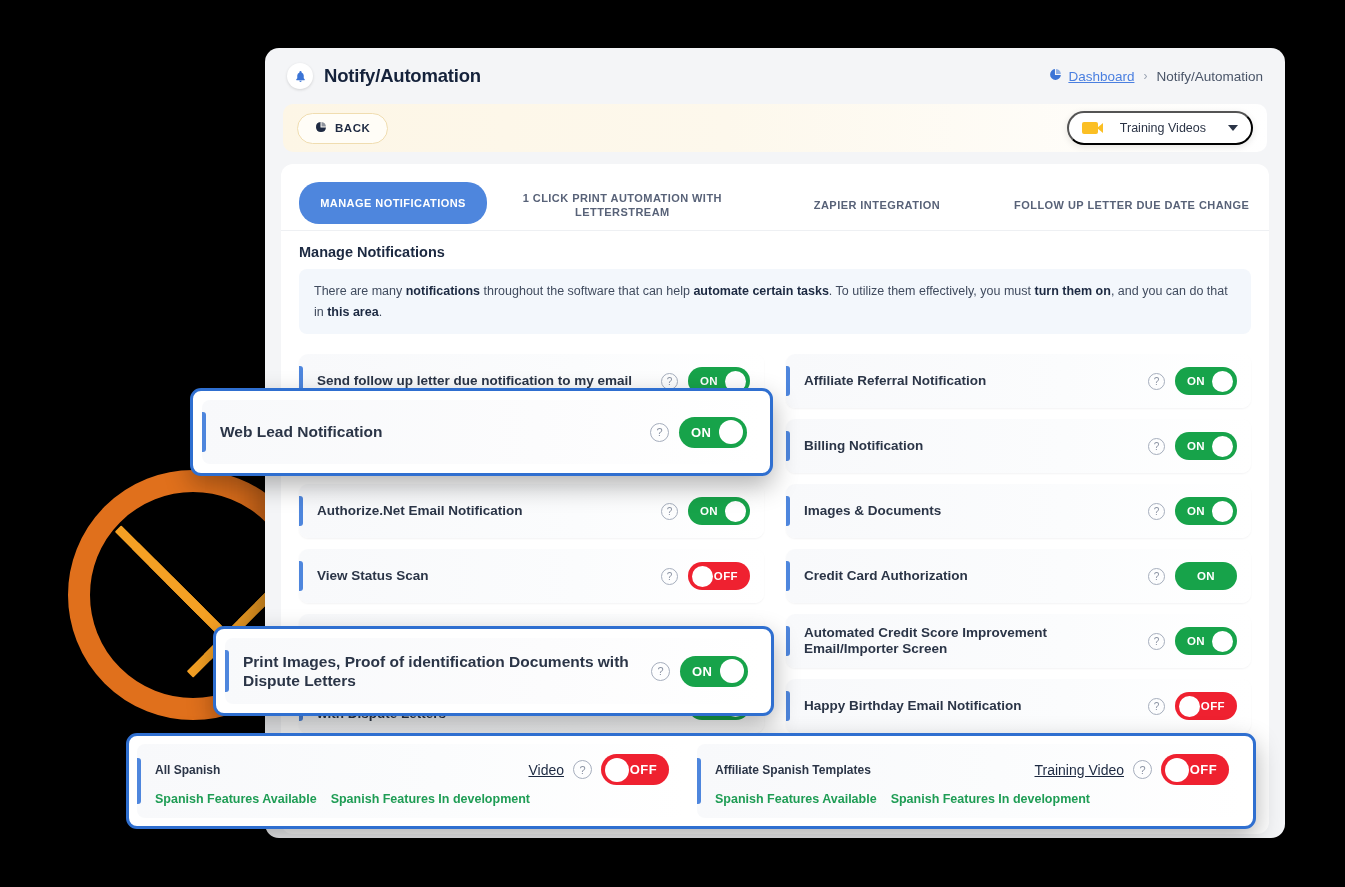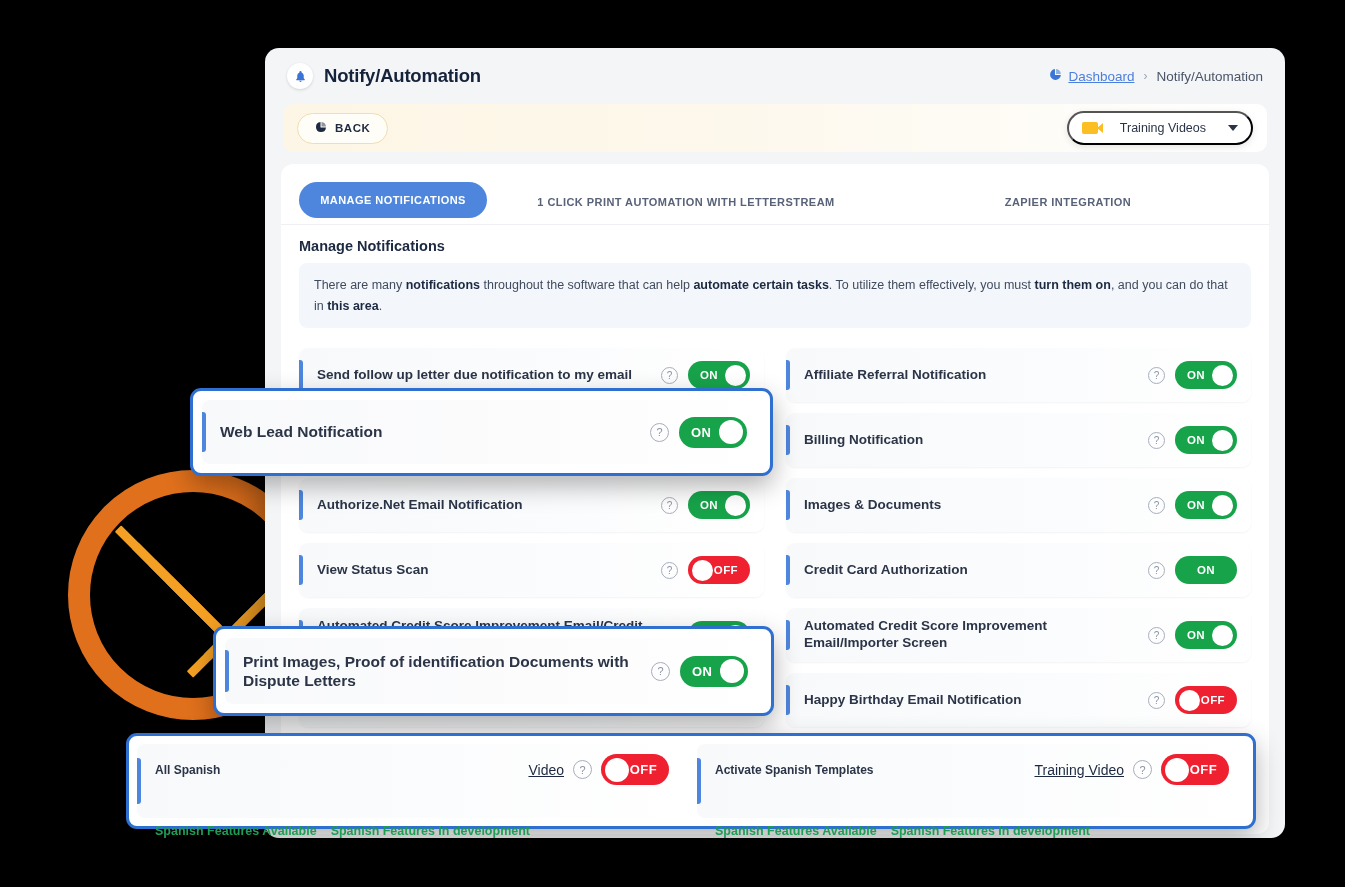--- a/index.html
+++ b/index.html
@@ -356,21 +356,21 @@
   .sp-title { font-size: 12px; font-weight: bold; color: #2b3547; }
   .sp-right { margin-left: auto; display: flex; align-items: center; gap: 9px; }
   .sp-video {
     font-size: 14px;
     font-weight: normal;
     color: #1c2941;
     text-decoration: underline;
     cursor: pointer;
   }
   .sp-tags { display: flex; gap: 14px; margin-top: 7px; }
-  .sp-tag { font-size: 12.5px; font-weight: bold; color: #1f9d55; margin-top: 32px; }
+  .sp-tag { font-size: 12.5px; font-weight: bold; color: #1f9d55; }
   #callout-spanish .toggle { width: 68px; height: 31px; }
   #callout-spanish .toggle .knob { width: 24px; height: 24px; }
   #callout-spanish .toggle .lbl { font-size: 13px; }
   #callout-spanish .help-icon { width: 17px; height: 17px; font-size: 11px; }
 </style>
 </head>
 <body>
 
 <div class="bg-decor">
   <div class="decor-ring"></div>
@@ -431,20 +431,21 @@
       <span class="caret-down"></span>
     </button>
   </div>
 
   <div class="content-card">
 
     <div class="tabs">
       <div class="tab active">MANAGE NOTIFICATIONS</div>
       <div class="tab">1 CLICK PRINT AUTOMATION WITH LETTERSTREAM</div>
       <div class="tab">ZAPIER INTEGRATION</div>
+      <div class="tab">FOLLOW UP LETTER DUE DATE CHANGE</div>
     </div>
 
     <div class="section-title">Manage Notifications</div>
 
     <div class="notice">
       <span>There are many </span><b>notifications</b><span> throughout the software that can help </span><b>automate certain tasks</b><span>. To utilize them effectively, you must </span><b>turn them on</b><span>, and you can do that in </span><b>this area</b><span>.</span>
     </div>
 
     <div class="rows-grid" id="rows-grid">
         <div class="row">
@@ -611,21 +612,21 @@
       </div>
     </div>
     <div class="sp-tags">
       <span class="sp-tag">Spanish Features Available</span>
       <span class="sp-tag">Spanish Features In development</span>
     </div>
   </div>
 
   <div class="sp-card">
     <div class="sp-top">
-      <div class="sp-title">Activate Spanish Templates</div>
+      <div class="sp-title">Affiliate Spanish Templates</div>
       <div class="sp-right">
         <a class="sp-video" href="#">Training Video</a>
         <div class="help-icon">?</div>
         <div class="toggle off">
           <span class="lbl">OFF</span>
           <span class="knob"></span>
         </div>
       </div>
     </div>
     <div class="sp-tags">

